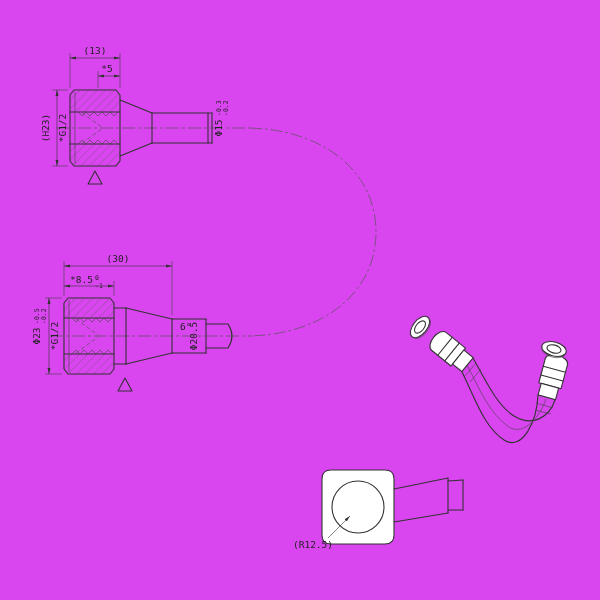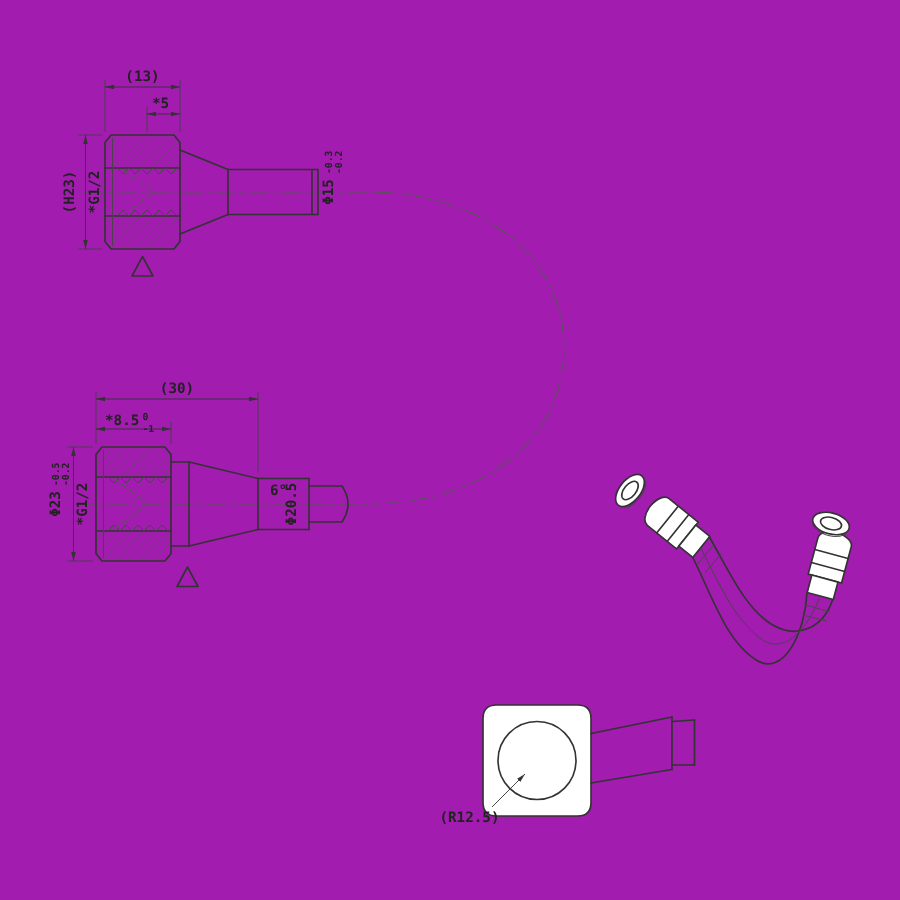--- a/index.html
+++ b/index.html
@@ -1,17 +1,17 @@
 <!DOCTYPE html>
 <html><head>
 <meta charset="utf-8">
 <style>
   html,body{margin:0;padding:0;background:#ffffff;}
-  .canvas{position:relative;width:600px;height:600px;background:#a21caf;overflow:hidden;
-          font-family:"DejaVu Sans Mono", monospace;font-weight:bold;}
+  .canvas{position:relative;width:600px;height:600px;background:#d946ef;overflow:hidden;
+          font-family:"DejaVu Sans Mono", monospace;}
   svg text{font-family:"DejaVu Sans Mono", monospace;fill:#222;}
   .t{font-size:9.5px;}
   .ts{font-size:6.5px;}
   .obj{stroke:#333;stroke-width:1.1;fill:none;stroke-linecap:round;stroke-linejoin:round;}
   .objf{stroke:#333;stroke-width:1.1;fill:#ffffff;stroke-linejoin:round;}
   .thin{stroke:#444;stroke-width:0.6;fill:none;}
   .cl{stroke:#555;stroke-width:0.7;fill:none;stroke-dasharray:13 3 3 3;}
   .hid{stroke:#555;stroke-width:0.7;fill:none;stroke-dasharray:4 2.5;}
   .dim{stroke:#333;stroke-width:0.6;fill:none;}
   .hatchf{fill:url(#hatch);stroke:none;}

